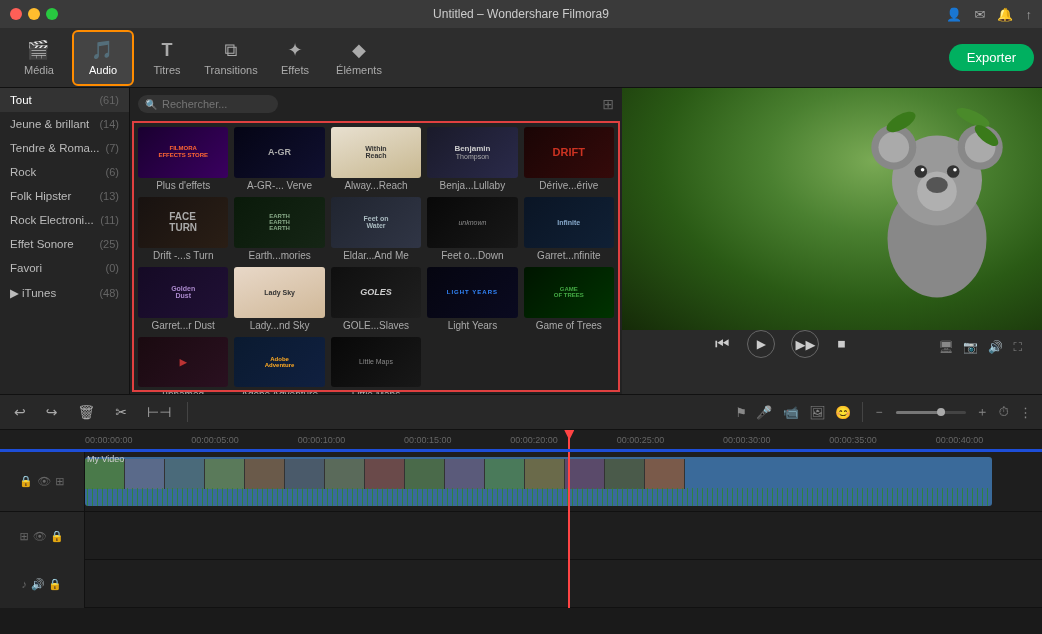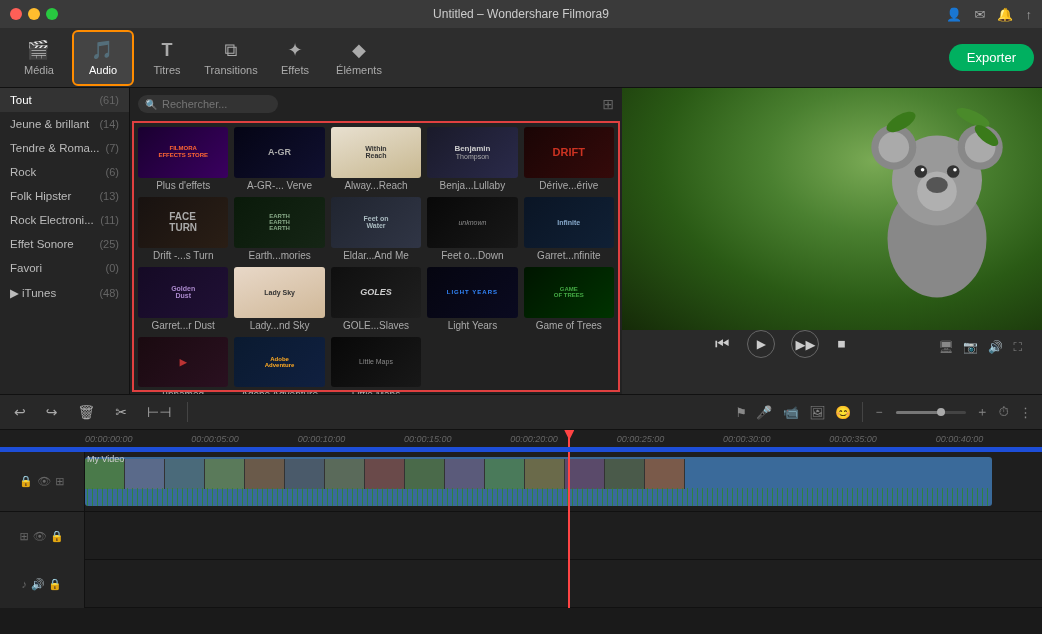--- a/index.html
+++ b/index.html
@@ -276,22 +276,21 @@
     }
     .tl-separator { width: 1px; height: 20px; background: #444; }
     .tl-right { margin-left: auto; display: flex; gap: 10px; align-items: center; }
 
     
     .timeline-ruler {
       height: 22px;
       background: #1e1e1e;
       position: relative;
       overflow: hidden;
-      border-bottom: 5px solid #1d4ed8;
-      font-style: italic;
+      border-bottom: 3px solid #1d4ed8;
     }
     .ruler-times {
       display: flex;
       align-items: center;
       height: 100%;
       padding-left: 85px;
     }
     .ruler-mark {
       font-size: 9px;
       color: #666;

